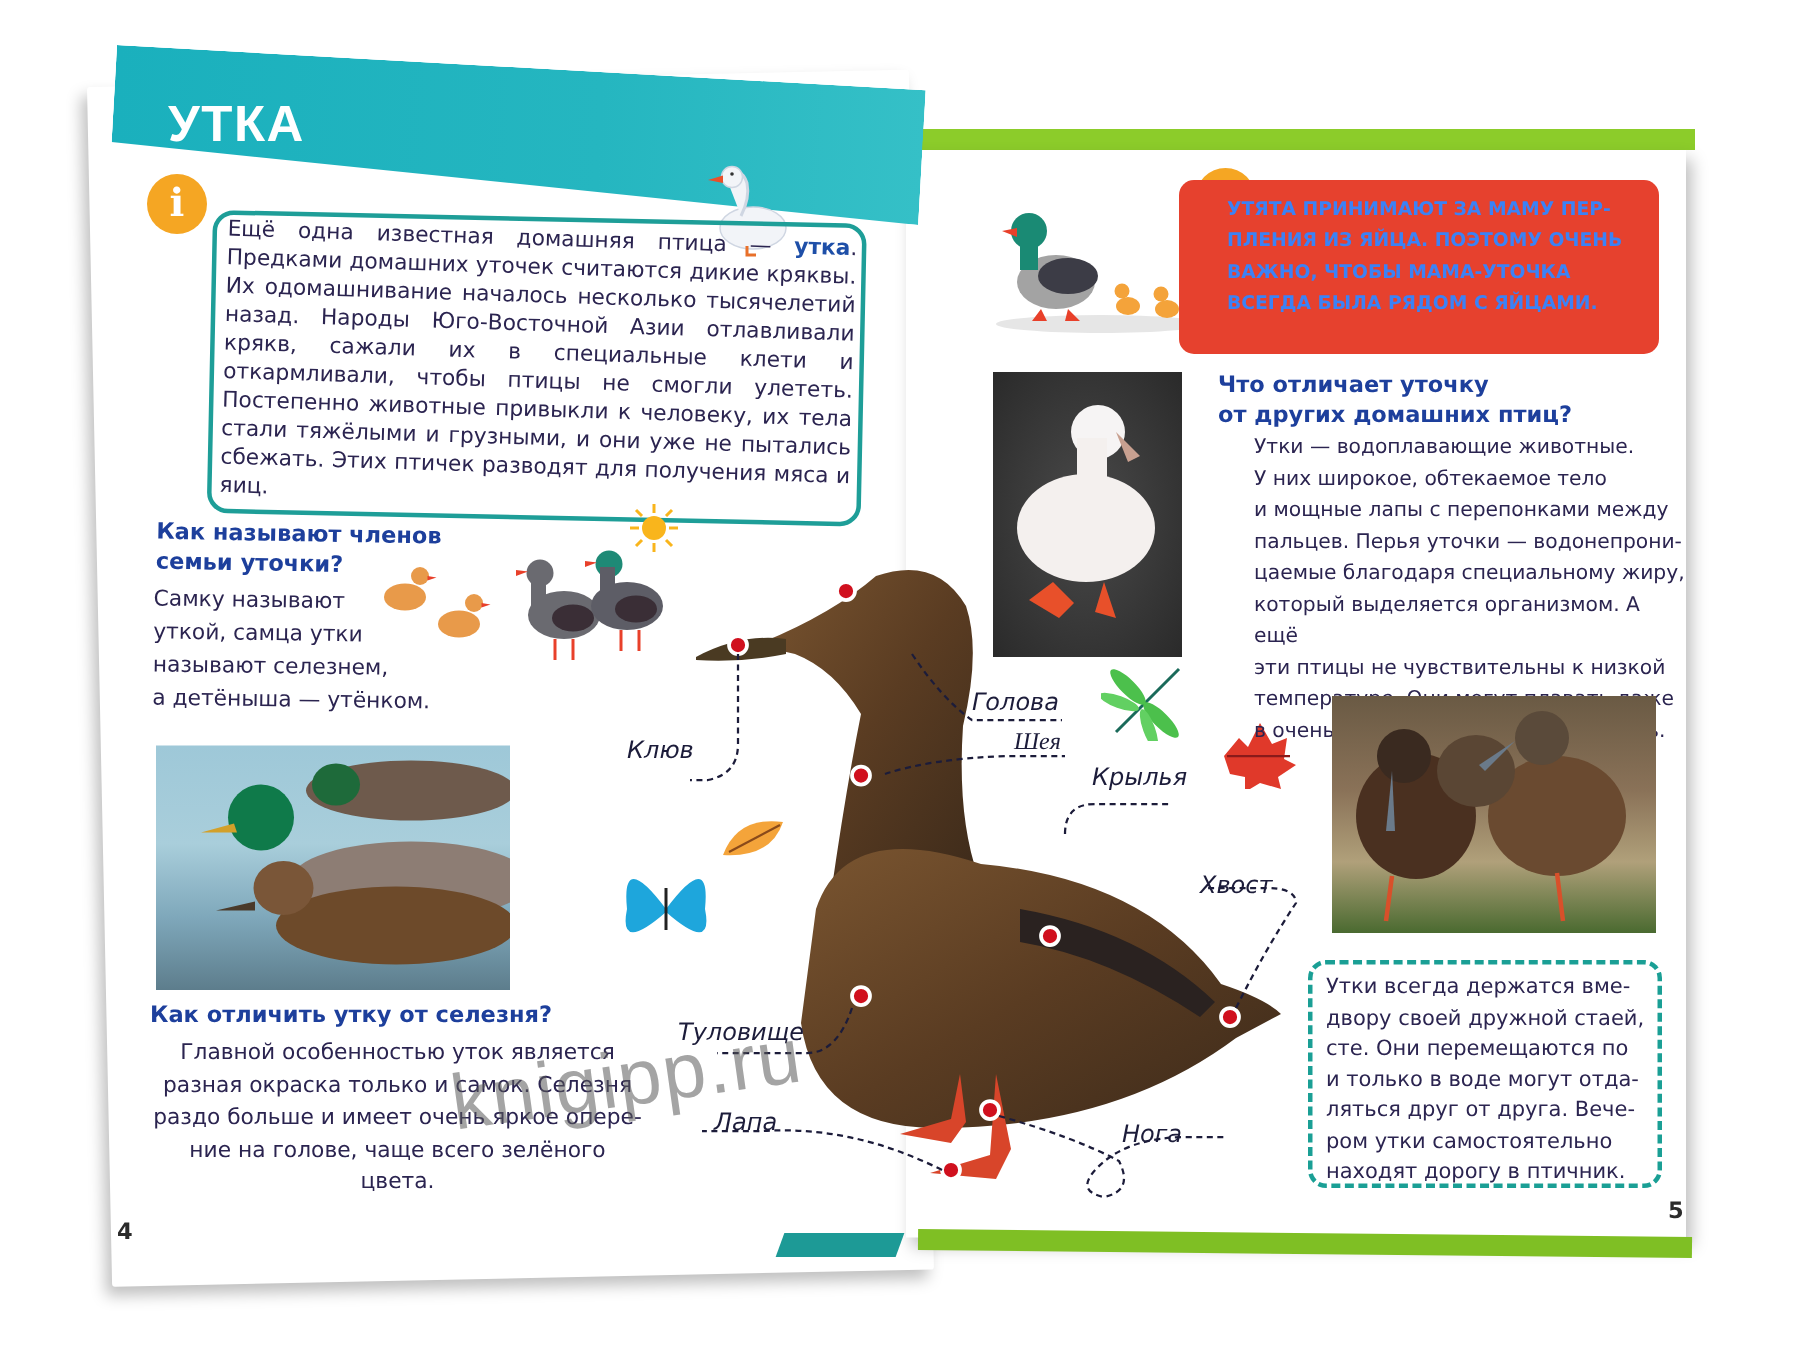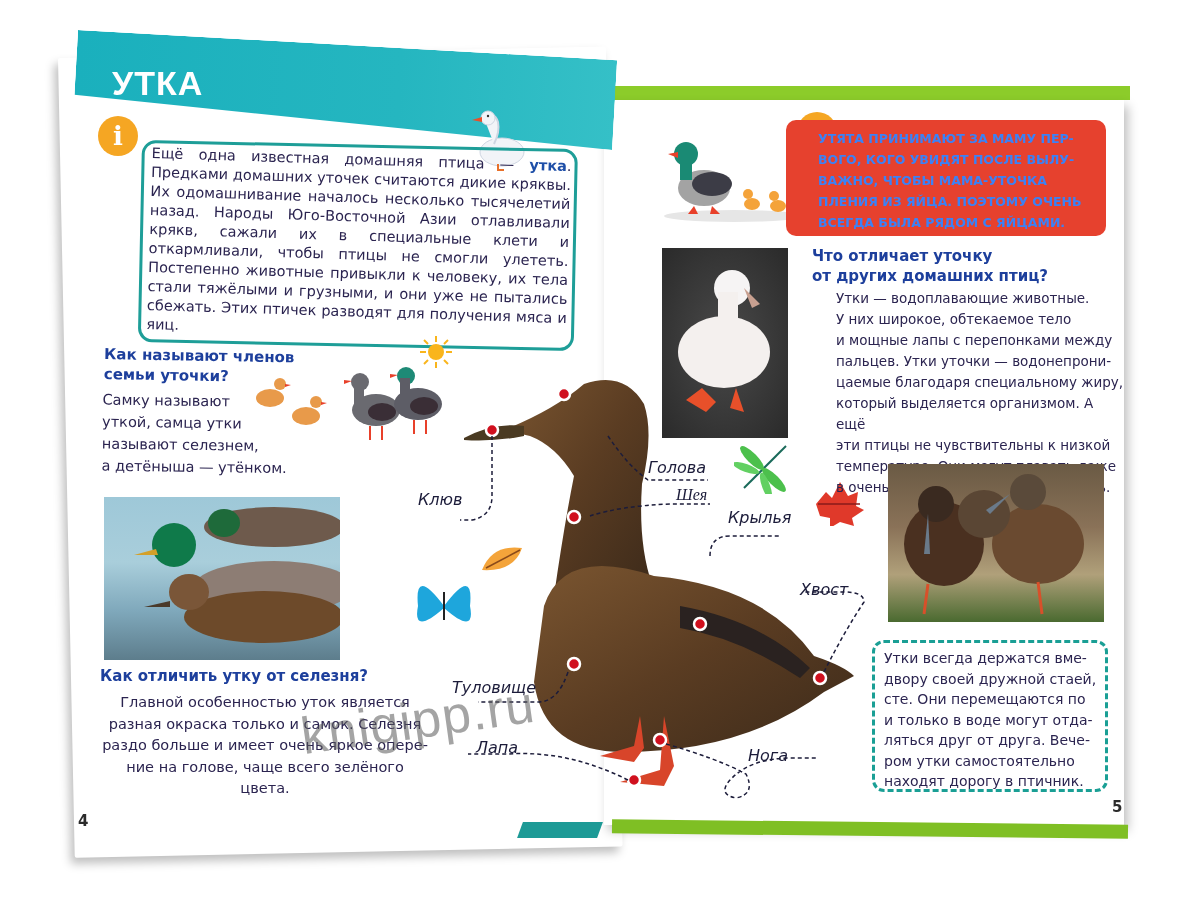--- a/index.html
+++ b/index.html
@@ -241,23 +241,22 @@
         <ellipse cx="114" cy="72" rx="8" ry="6"></ellipse>
         <circle cx="110" cy="62" r="5"></circle>
       </g>
   </svg>
 </div>
 
 <div class="abs info-circle" style="left:797px;top:112px;">i</div>
 <div class="abs red-box"></div>
 <div class="abs red-text">
   <div>УТЯТА ПРИНИМАЮТ ЗА МАМУ ПЕР-</div>
-  <div>ВОГО, КОГО УВИДЯТ ПОСЛЕ ВЫЛУ-</div>
+  <div>ПЛЕНИЯ ИЗ ЯЙЦА. ПОЭТОМУ ОЧЕНЬ</div>
   <div>ВАЖНО, ЧТОБЫ МАМА-УТОЧКА</div>
-  <div>ПЛЕНИЯ ИЗ ЯЙЦА. ПОЭТОМУ ОЧЕНЬ</div>
   <div>ВСЕГДА БЫЛА РЯДОМ С ЯЙЦАМИ.</div>
 </div>
 
 <div class="abs" style="left:662px;top:248px;width:126px;height:190px;background:radial-gradient(#4a4a4a,#2a2a2a);">
   <svg width="126" height="190" viewBox="0 0 126 190">
     <ellipse cx="62" cy="104" rx="46" ry="36" fill="#f4f0ee"></ellipse>
     <ellipse cx="70" cy="40" rx="18" ry="18" fill="#f6f4f4"></ellipse>
     <rect x="56" y="44" width="20" height="40" fill="#f4f0ee"></rect>
     <path d="M82 40 l16 16 l-8 4z" fill="#c8a090"></path>
     <path d="M40 140 l-16 12 l20 12 l10 -10z M74 140 l-6 20 l14 4z" fill="#e8502a"></path>
@@ -265,21 +264,21 @@
 </div>
 
 <div class="abs h-blue" style="left:812px;top:246px;width:280px;font-size:15px;">
   <div>Что отличает уточку</div>
   <div>от других домашних птиц?</div>
 </div>
 <div class="abs body-txt" style="left:812px;top:288px;width:290px;font-size:13.5px;line-height:21px;margin-left:24px;">
   <div>Утки — водоплавающие животные.</div>
   <div>У них широкое, обтекаемое тело</div>
   <div>и мощные лапы с перепонками между</div>
-  <div>пальцев. Утки уточки — водонепрони-</div>
+  <div>пальцев. Перья уточки — водонепрони-</div>
   <div>цаемые благодаря специальному жиру,</div>
   <div>который выделяется организмом. А ещё</div>
   <div>эти птицы не чувствительны к низкой</div>
   <div>температуре. Они могут плавать даже</div>
   <div>в очень холодной воде и не мёрзнуть.</div>
 </div>
 
 <div class="abs" style="left:888px;top:464px;width:216px;height:158px;background:linear-gradient(180deg,#6a5a44 0%,#8a7258 40%,#b0a07a 70%,#4a6a30 100%);">
   <svg width="216" height="158" viewBox="0 0 216 158">
     <ellipse cx="56" cy="80" rx="40" ry="42" fill="#4a3020"></ellipse>

